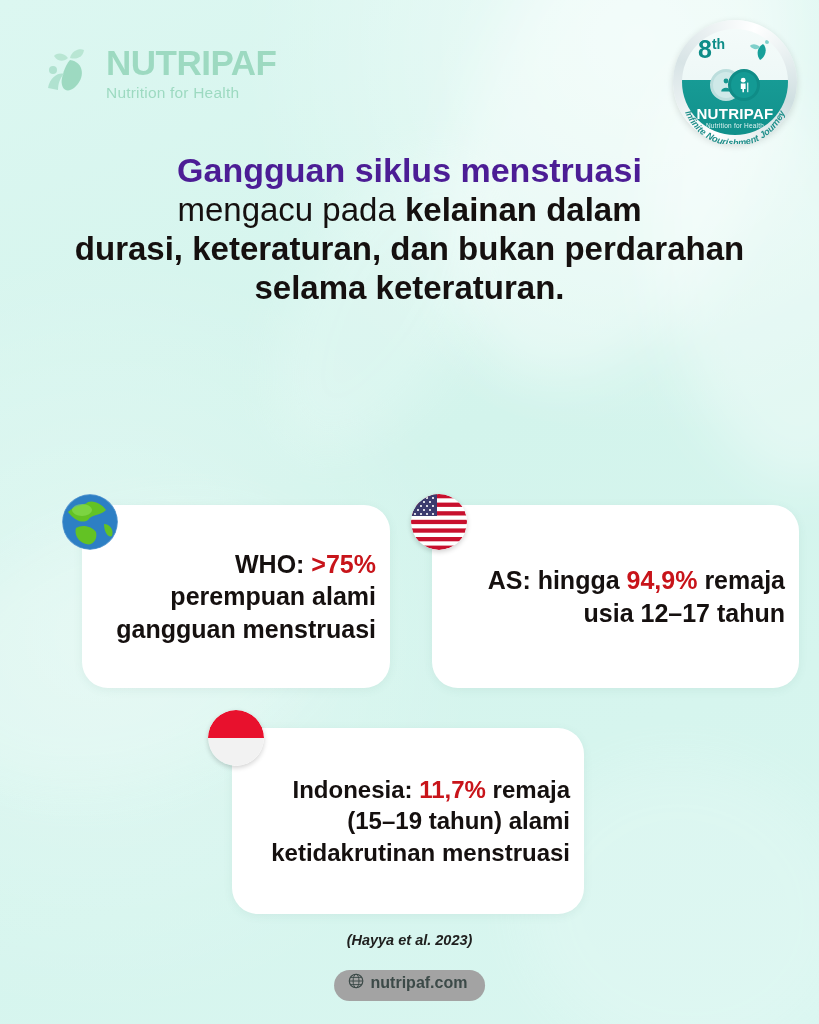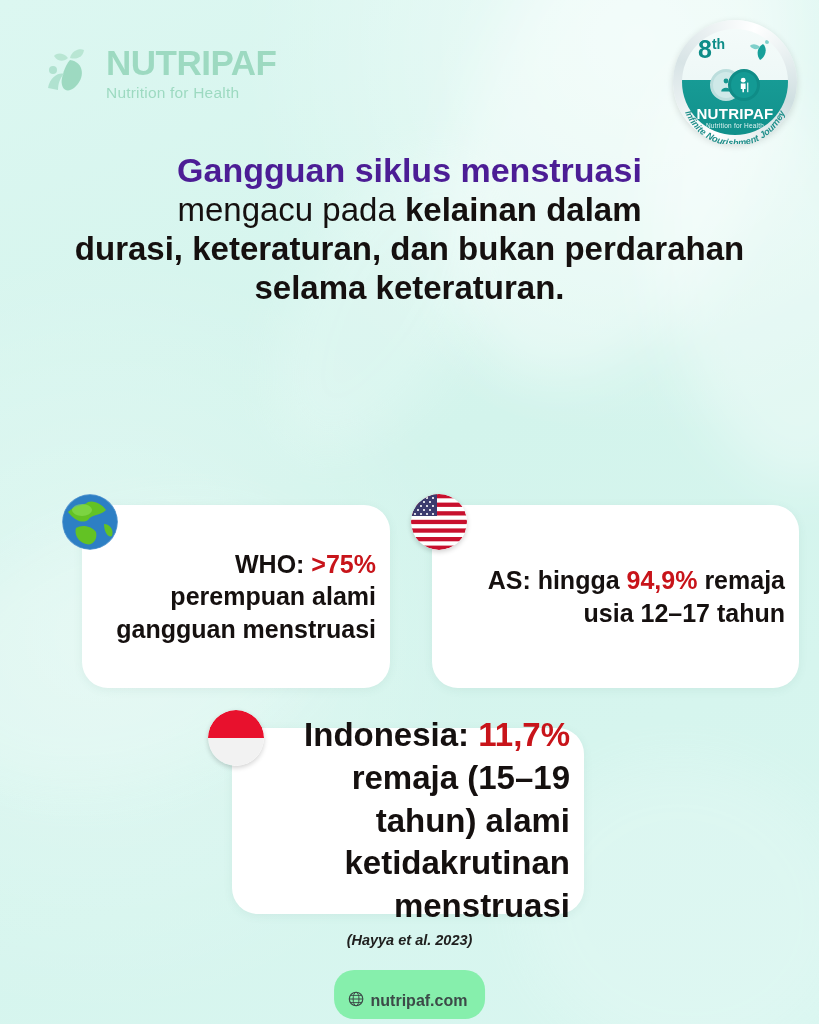--- a/index.html
+++ b/index.html
@@ -102,41 +102,41 @@
     box-shadow:0 2px 10px rgba(60,110,105,.08);
     display:flex; align-items:center; justify-content:center;
     text-align:right;
     color:#15100f; font-weight:bold;
     line-height:1.30;
   }
   .card .txt { padding:0 14px; }
   .card .hl { color:#c8141a; }
   #card-who { left:82px;  top:505px; width:308px; height:183px; font-size:25px; }
   #card-as  { left:432px; top:505px; width:367px; height:183px; font-size:25px; }
-  #card-id  { left:232px; top:728px; width:352px; height:186px; font-size:33px; }
+  #card-id  { left:232px; top:728px; width:352px; height:186px; font-size:24px; }
 
   
   .flag-icon {
     position:absolute; width:56px; height:56px; border-radius:50%;
     overflow:hidden; z-index:5;
     box-shadow:0 2px 5px rgba(0,0,0,.18);
   }
   #flag-who { left:62px;  top:494px; box-shadow:none; }
   #flag-as  { left:411px; top:494px; }
   #flag-id  { left:208px; top:710px; }
 
   
   .citation {
     position:absolute; left:0; right:0; top:932px; text-align:center;
     font-size:14.5px; font-style:italic; color:#20201f; font-weight:bold;
   }
   .site-pill {
     position:absolute; left:50%; top:970px; transform:translateX(-50%);
-    background:#86efac; border-radius:20px;
-    padding:21px 18px 8px 14px;
+    background:#a3a3a3; border-radius:20px;
+    padding:3px 18px 8px 14px;
     display:flex; align-items:center; gap:7px;
     font-size:16px; font-weight:bold; color:#3c4a48;
   }
 </style>
 </head>
 <body>
 
 <div id="bg">
   <div class="wash"></div>
   <div class="blob b1"></div>

